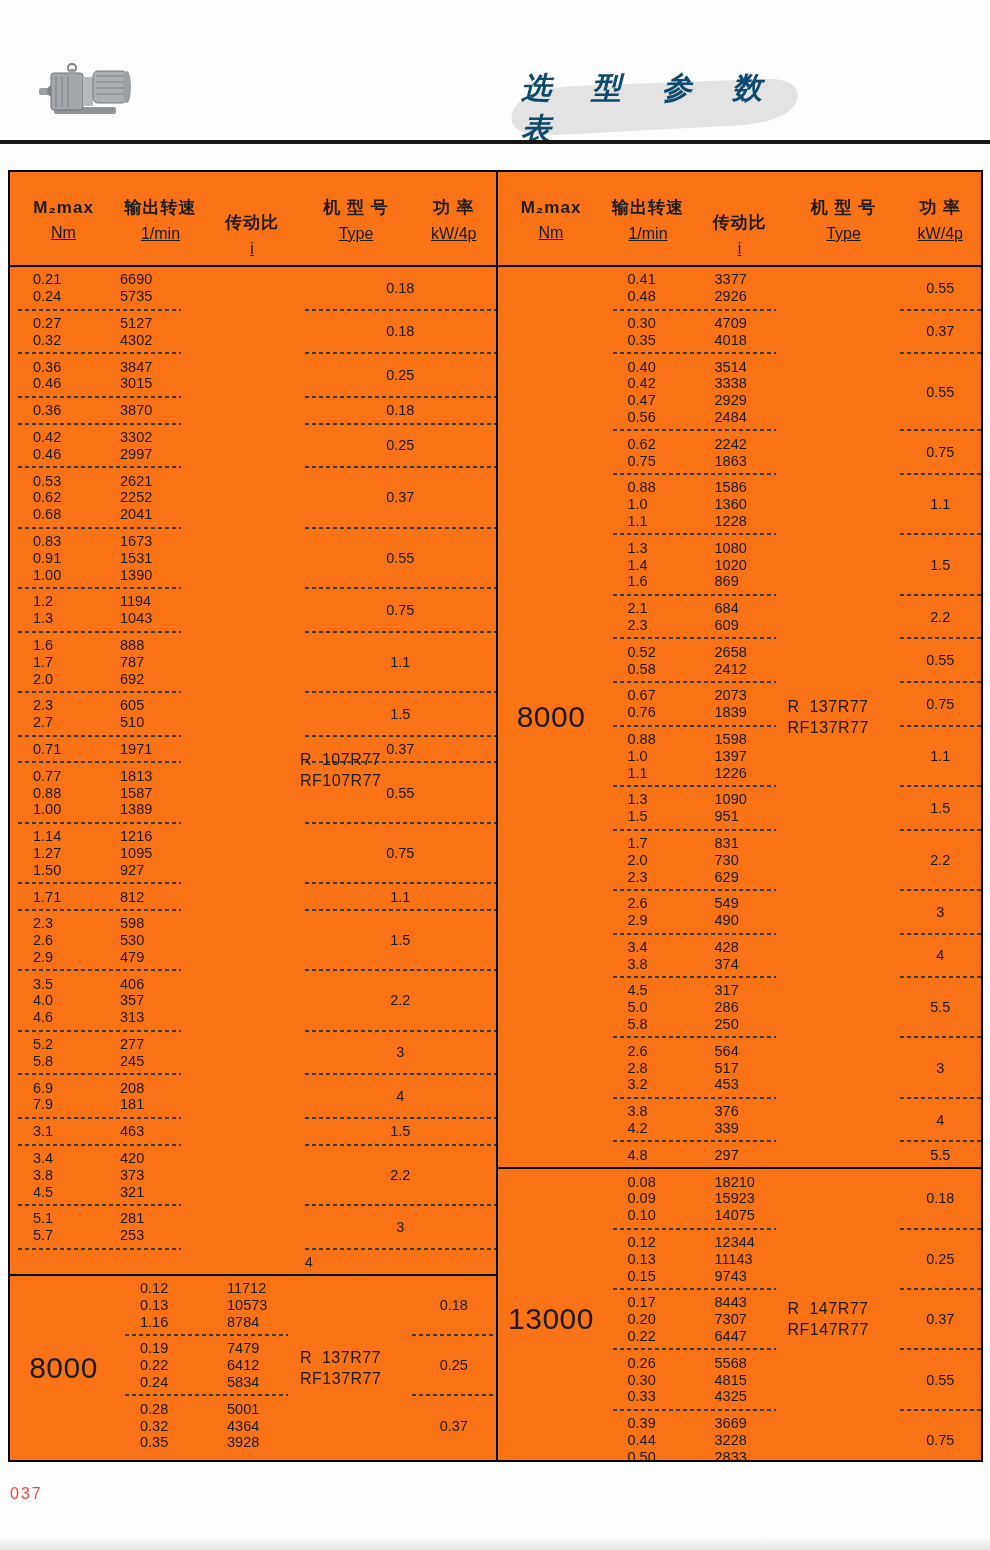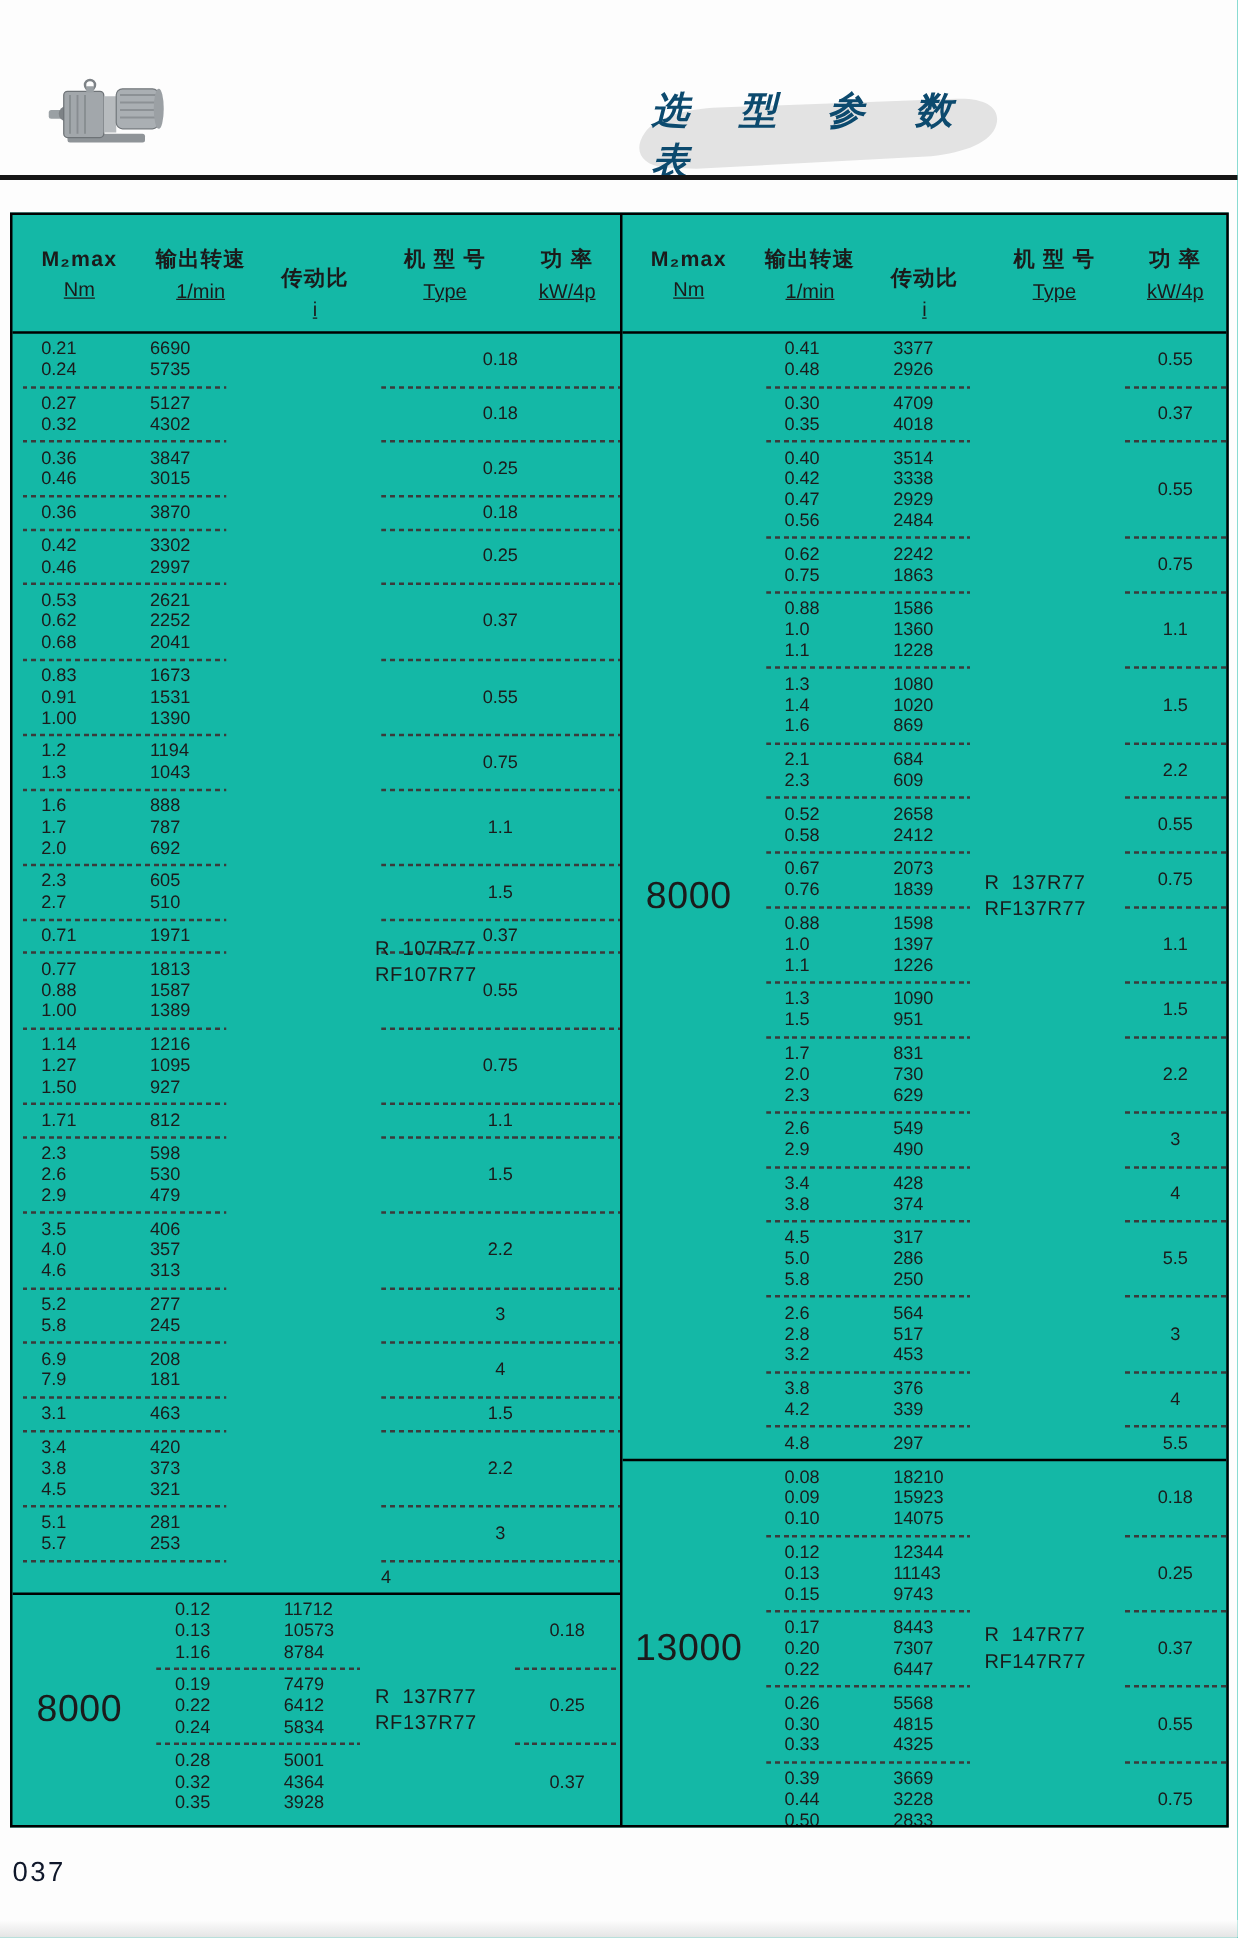--- a/index.html
+++ b/index.html
@@ -25,21 +25,21 @@
     color:#0c4a6e;
   }
   .top-rule { position:absolute; left:0; top:140px; width:990px; height:4px; background:#161616; }
 
   
   .tables {
     position:absolute; left:8px; top:170px;
     width:975px; height:1292px;
     border:2px solid #000;
     display:flex; box-sizing:border-box;
-    background:#14b8a6;
+    background:#f97316;
   }
   .gtable { width:50%; display:flex; flex-direction:column; box-sizing:border-box; }
   .gtable.right { border-left:2px solid #000; }
 
   .thead {
     display:flex; border-bottom:2px solid #000;
     padding:9px 0 7px 0; flex:0 0 auto;
   }
   .hc { display:flex; flex-direction:column; align-items:center; justify-content:center; }
   .hc .l1 { font-size:17px; font-weight:bold; letter-spacing:1px; }
@@ -81,21 +81,21 @@
   }
 
   .sep { height:10px; position:relative; flex:0 0 10px; }
   .dashA, .dashB {
     position:absolute; top:4px; height:2px;
     background:repeating-linear-gradient(90deg,#3b3b3b 0 4px,transparent 4px 7px);
   }
   .dashA { left:8px; width:163px; }
   .dashB { left:295px; right:0; }
 
-  .page-number { position:absolute; left:10px; top:1485px; font-size:22px; color:#0f172a; letter-spacing:2px; }
+  .page-number { position:absolute; left:10px; top:1485px; font-size:16px; color:#ef4444; letter-spacing:2px; }
   .bottom-strip { position:absolute; left:0; bottom:0; width:100%; height:14px;
     background:linear-gradient(#fdfdfd,#e4e4e4); }
 </style>
 </head>
 <body>
 
 <div class="page">
 
   <div class="motor-photo">
     <svg viewBox="0 0 100 66" width="100" height="66">

